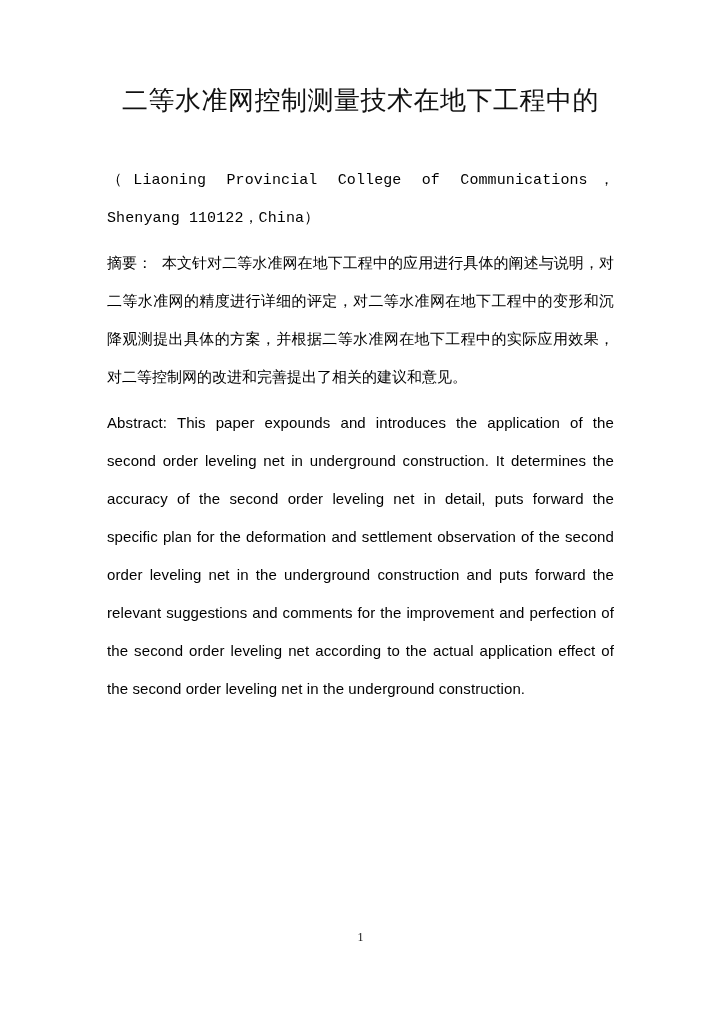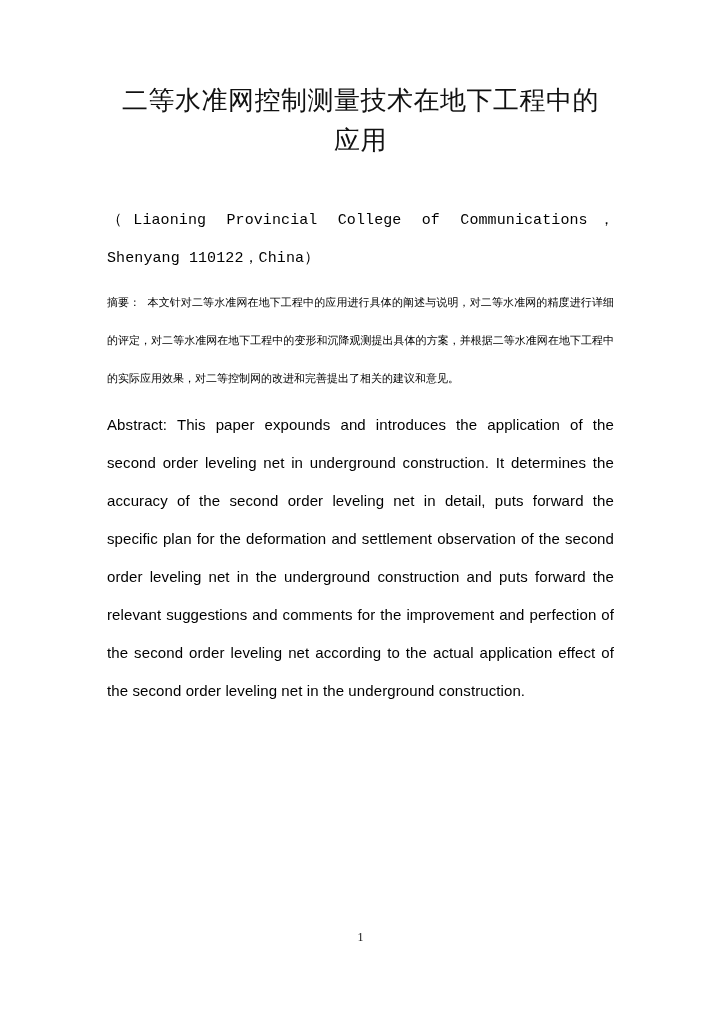--- a/index.html
+++ b/index.html
@@ -71,21 +71,21 @@
     line-height: 38px;
     text-align: justify;
     text-align-last: left;
     letter-spacing: 0.1px;
   }
 
   
   .abs-cn {
     margin-top: 6px;
     font-family: "DejaVu Serif", serif;
-    font-size: 11px;
+    font-size: 15px;
     line-height: 38px;
     text-align: justify;
     text-align-last: left;
     text-justify: inter-character;
   }
 
   
   .abs-en {
     margin-top: 8px;
     font-family: Liberation Sans, sans-serif;
@@ -110,21 +110,20 @@
 </style>
 </head>
 <body>
 
 <div class="page">
 
   <div class="content">
 
     <div class="title-block">
       <div class="title-line">二等水准网控制测量技术在地下工程中的</div>
-      <div class="title-line">应用</div>
     </div>
 
     <div class="meta-block">
 
 
 
       <div class="affil-en">（Liaoning Provincial College of Communications，Shenyang 110122，China）</div>
 
       <div class="abs-cn">
         <span>摘要：</span><span>&nbsp;&nbsp;</span><span>本文针对二等水准网在地下工程中的应用进行具体的阐述与说明，对二等水准网的精度进行详细的评定，对二等水准网在地下工程中的变形和沉降观测提出具体的方案，并根据二等水准网在地下工程中的实际应用效果，对二等控制网的改进和完善提出了相关的建议和意见。</span>

